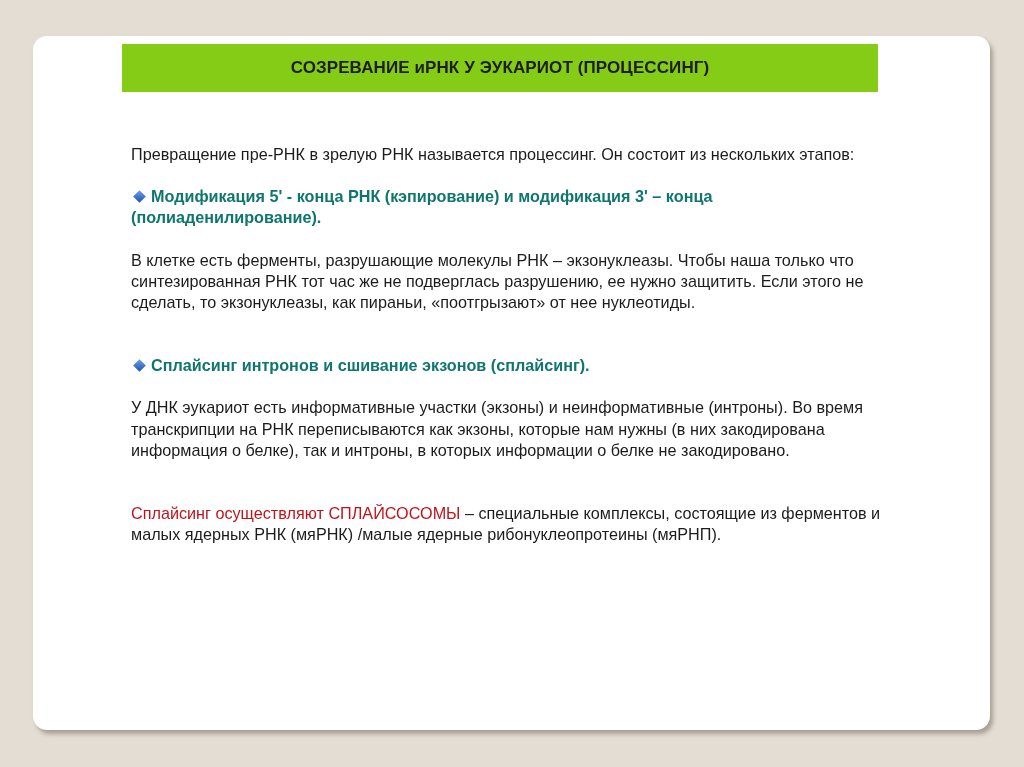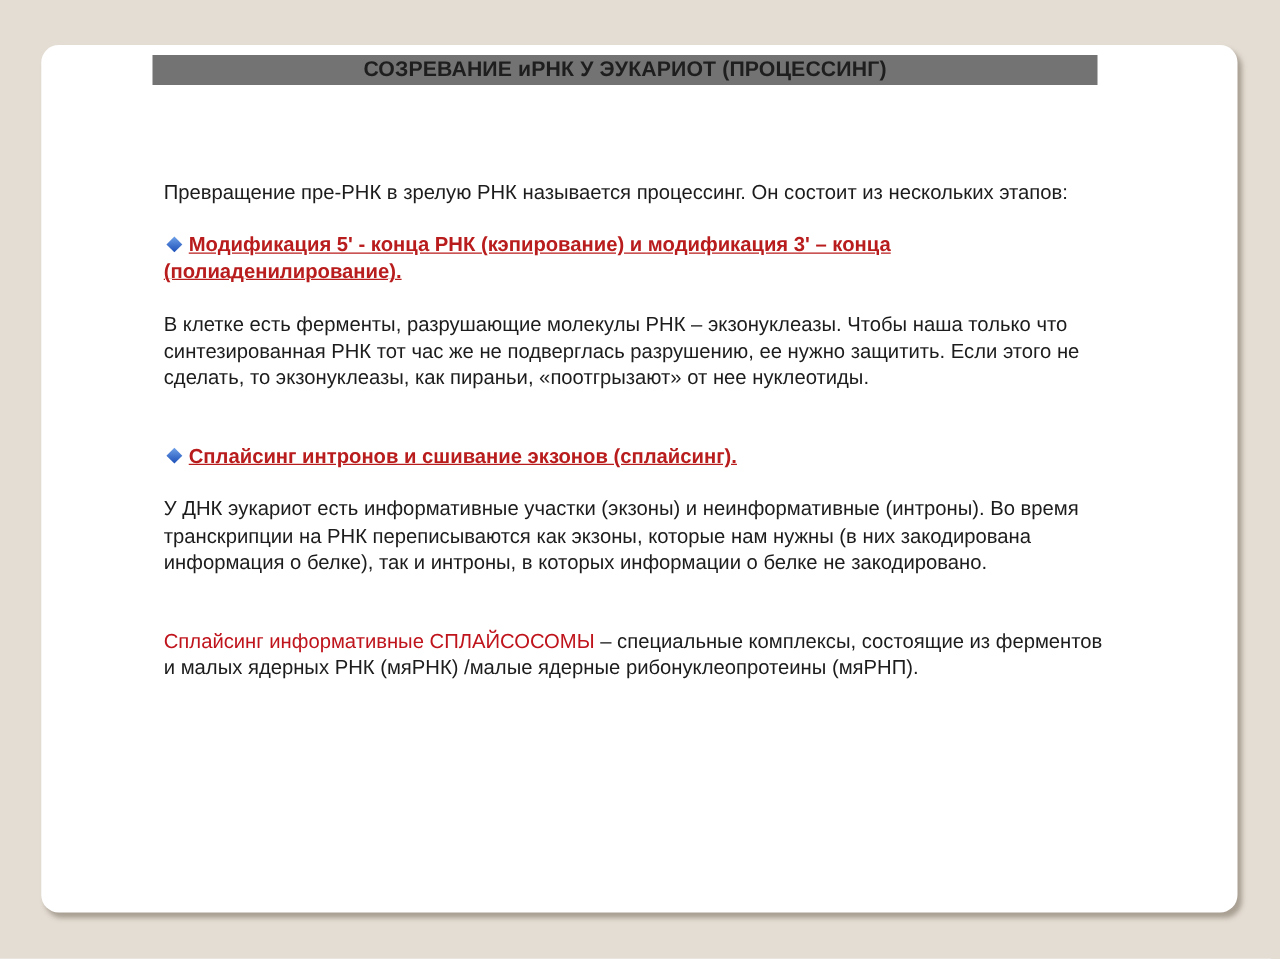--- a/index.html
+++ b/index.html
@@ -14,42 +14,42 @@
     position: absolute;
     left: 33px; top: 36px;
     width: 957px; height: 694px;
     background: #ffffff;
     border-radius: 14px;
     box-shadow: 3px 4px 4px rgba(120,110,95,0.55);
   }
   .title-bar {
     position: absolute;
     left: 122px; top: 44px;
-    width: 756px; height: 24px;
-    background: #737373;
+    width: 756px; height: 48px;
+    background: #84cc16;
     display: flex; align-items: center; justify-content: center;
   }
   .title-bar span {
     font-weight: bold;
     font-size: 17px;
     color: #1e1e1e;
     letter-spacing: 0.1px;
   }
   .content {
     position: absolute;
     left: 131px; top: 96px;
     width: 760px;
     font-size: 16.2px;
     line-height: 21.2px;
     color: #1c1c1c;
     margin-top: 48px;
   }
   .content p { margin: 0; }
   .gap { height: 21px; }
-  .heading { color: #b91c1c; font-weight: bold; text-decoration: underline; }
+  .heading { color: #0f766e; font-weight: bold; }
   .bullet {
     display: inline-block;
     width: 9px; height: 9px;
     background: linear-gradient(135deg, #6ea0e8, #1c4fb8);
     transform: rotate(45deg);
     margin: 0 7px 2px 4px;
     vertical-align: middle;
   }
   .red { color: #c0141c; }
 </style>
@@ -75,14 +75,14 @@
   <div class="gap"></div>
 
   <p class="heading"><span class="bullet"></span><span>Сплайсинг интронов и сшивание экзонов (сплайсинг).</span></p>
   <div class="gap"></div>
 
   <p>У ДНК эукариот есть информативные участки (экзоны) и неинформативные (интроны). Во время транскрипции на РНК переписываются как экзоны, которые нам нужны (в них закодирована информация о белке), так и интроны, в которых информации о белке не закодировано.</p>
   <div class="gap"></div>
 
   <div class="gap"></div>
 
-  <p><span class="red">Сплайсинг информативные СПЛАЙСОСОМЫ</span><span> – специальные комплексы, состоящие из ферментов и малых ядерных РНК (мяРНК) /малые ядерные рибонуклеопротеины (мяРНП).</span></p>
+  <p><span class="red">Сплайсинг осуществляют СПЛАЙСОСОМЫ</span><span> – специальные комплексы, состоящие из ферментов и малых ядерных РНК (мяРНК) /малые ядерные рибонуклеопротеины (мяРНП).</span></p>
 </div>
 
 </body></html>

